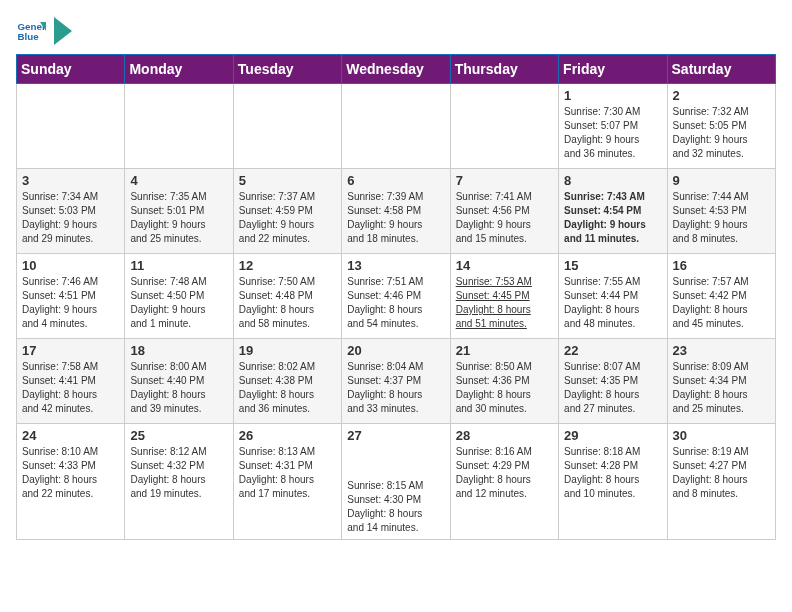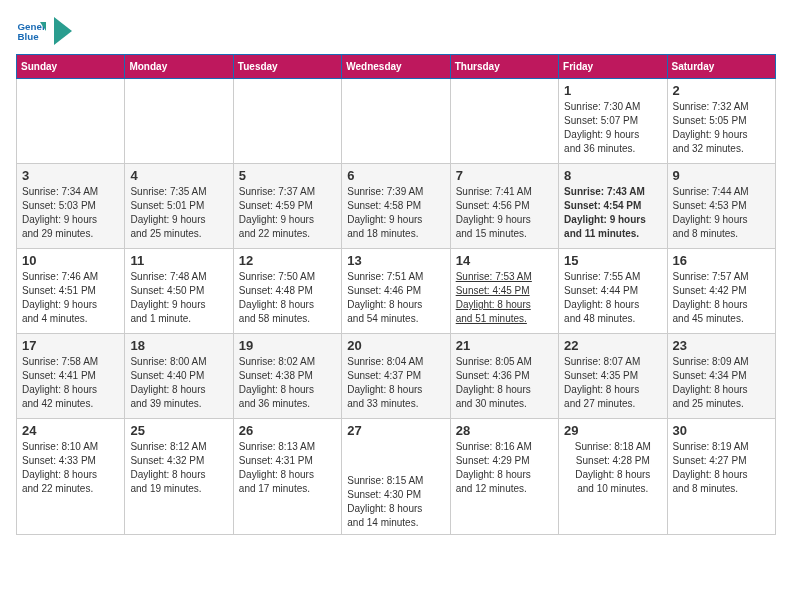--- a/index.html
+++ b/index.html
@@ -36,23 +36,23 @@
     .location {
       font-size: 16px;
       color: #555;
     }
     table {
       width: 100%;
       border-collapse: collapse;
       table-layout: fixed;
     }
     thead tr th {
-      background-color: #be185d;
+      background-color: #701a75;
       color: #fff;
-      font-size: 10px;
+      font-size: 14px;
       font-weight: bold;
       padding: 6px 4px;
       text-align: left;
       border: 1px solid #1a6bb5;
     }
     tbody tr td {
       border: 1px solid #ccc;
       vertical-align: top;
       padding: 4px 5px;
       height: 85px;
@@ -262,21 +262,21 @@
         </td>
         <td>
           <span class="day-number">20</span>
           <div class="day-info" style="white-space: pre-line;">Sunrise: 8:04 AM
 Sunset: 4:37 PM
 Daylight: 8 hours
 and 33 minutes.</div>
         </td>
         <td>
           <span class="day-number">21</span>
-          <div class="day-info" style="white-space: pre-line;">Sunrise: 8:05 AM
+          <div class="day-info" style="white-space: pre-line;">Sunrise: 8:50 AM
 Sunset: 4:36 PM
 Daylight: 8 hours
 and 30 minutes.</div>
         </td>
         <td>
           <span class="day-number">22</span>
           <div class="day-info" style="white-space: pre-line;">Sunrise: 8:07 AM
 Sunset: 4:35 PM
 Daylight: 8 hours
 and 27 minutes.</div>
@@ -320,21 +320,21 @@
         </td>
         <td>
           <span class="day-number">28</span>
           <div class="day-info" style="white-space: pre-line;">Sunrise: 8:16 AM
 Sunset: 4:29 PM
 Daylight: 8 hours
 and 12 minutes.</div>
         </td>
         <td>
           <span class="day-number">29</span>
-          <div class="day-info" style="white-space: pre-line; text-align: center;">Sunrise: 8:18 AM
+          <div class="day-info" style="white-space: pre-line;">Sunrise: 8:18 AM
 Sunset: 4:28 PM
 Daylight: 8 hours
 and 10 minutes.</div>
         </td>
         <td>
           <span class="day-number">30</span>
           <div class="day-info" style="white-space: pre-line;">Sunrise: 8:19 AM
 Sunset: 4:27 PM
 Daylight: 8 hours
 and 8 minutes.</div>

